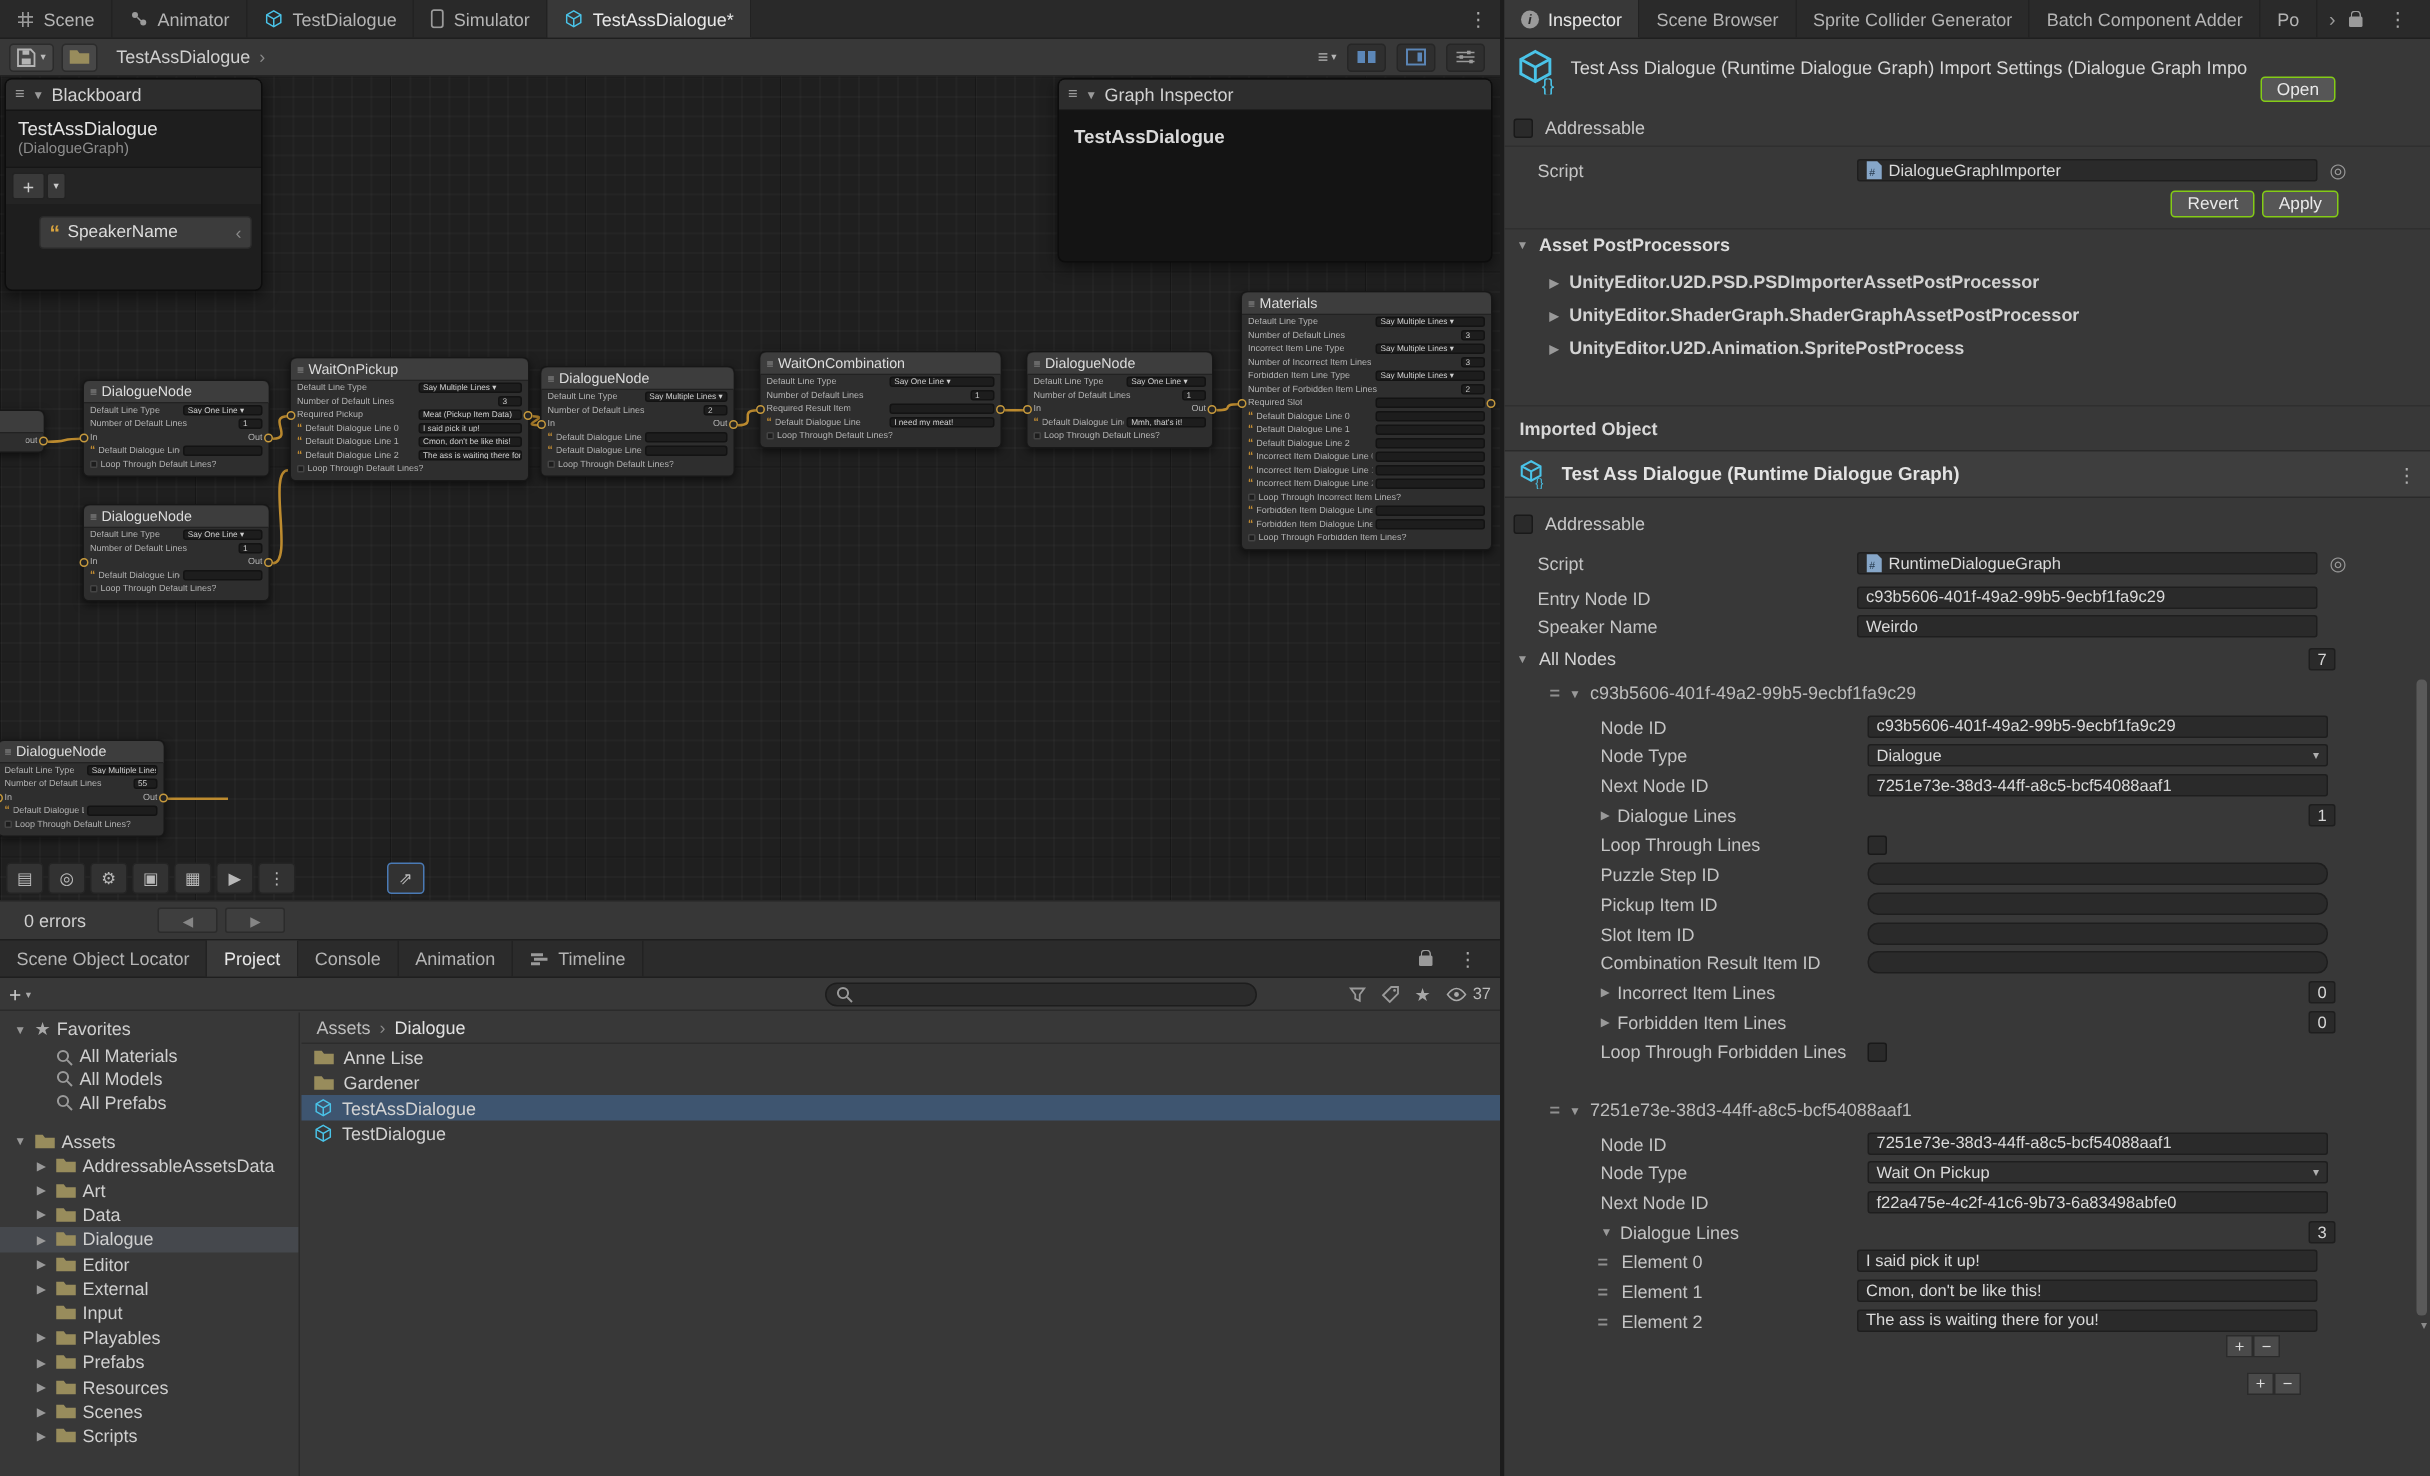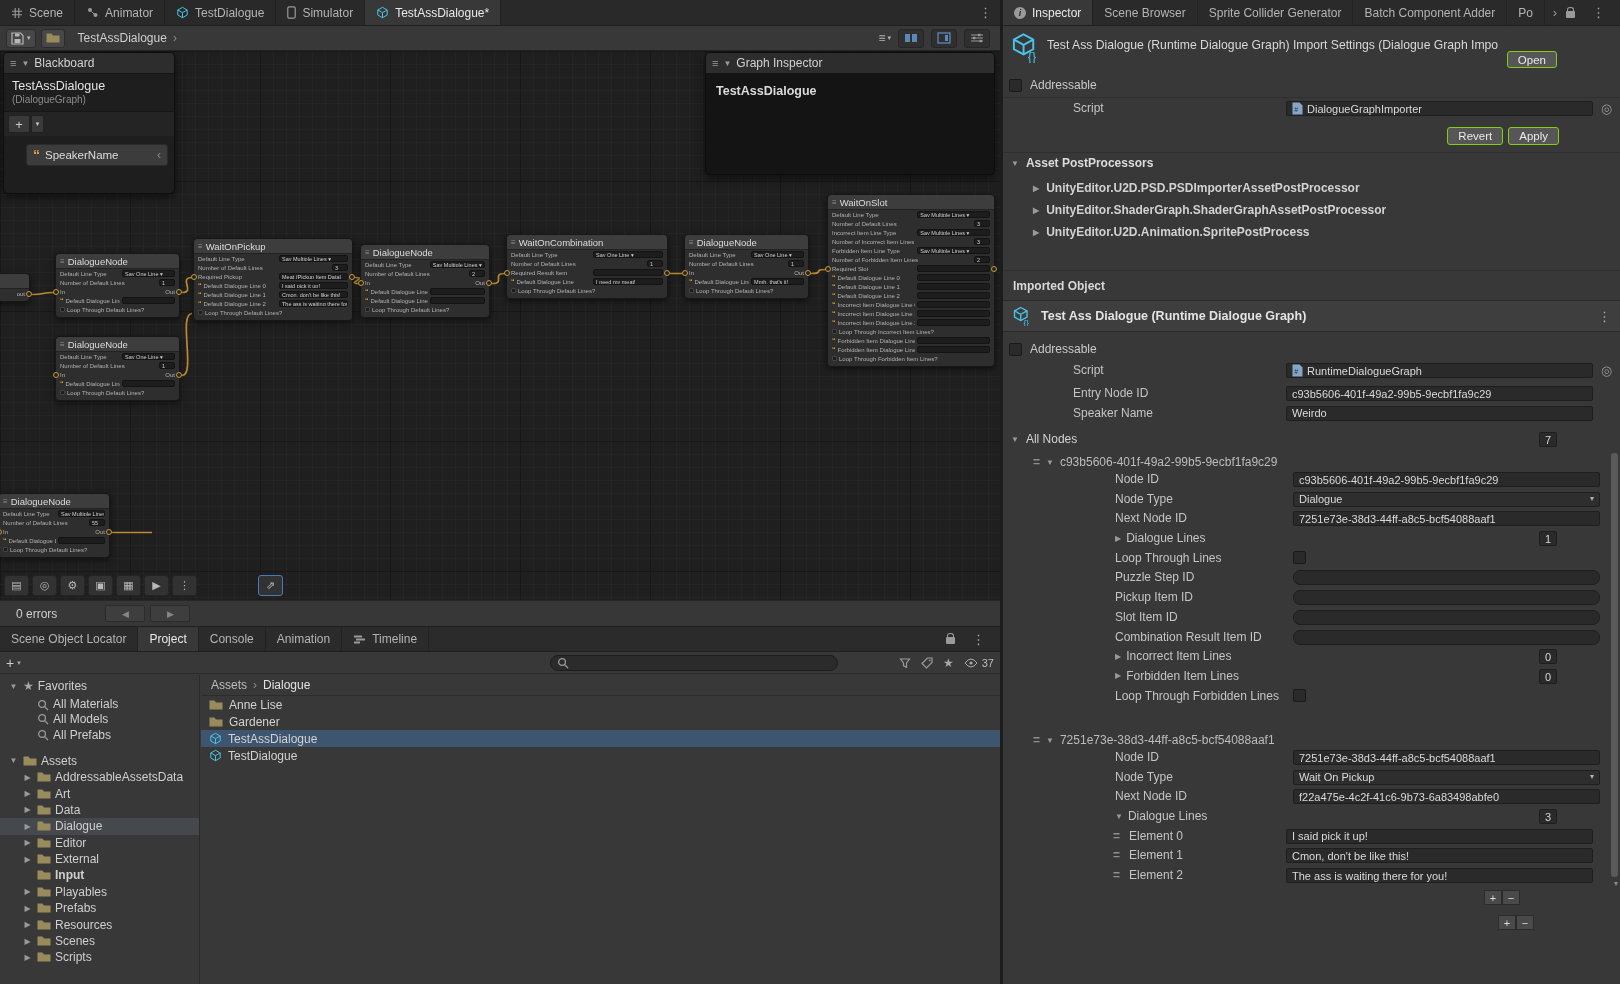--- a/index.html
+++ b/index.html
@@ -113,21 +113,21 @@
   
   #inspector{position:absolute;left:1003px;top:0;width:617px;height:984px;background:#383838;overflow:hidden;}
   #insp-tabbar{position:absolute;top:0;left:0;right:0;height:26px;background:#2a2a2a;display:flex;border-bottom:1px solid #1f1f1f;}
   #insp-header{position:absolute;top:26px;left:0;right:0;height:48px;}
   .hicon{position:absolute;left:7px;top:6px;}
   .insp-title{position:absolute;left:44px;top:12px;right:2px;font-size:12.2px;color:#d8d8d8;white-space:nowrap;overflow:hidden;}
   .btn{background:#565656;border:1px solid #84cc16;border-radius:3px;color:#e9e9e9;font-size:11.5px;height:18px;display:flex;align-items:center;justify-content:center;padding:0 10px;}
   .open-btn{position:absolute;right:63px;top:25px;height:17px;}
   .addr-row{position:absolute;left:0;right:0;height:20px;display:flex;align-items:center;gap:8px;padding-left:6px;color:#c8c8c8;}
   .hsep{position:absolute;left:0;right:0;height:1px;background:#2f2f2f;}
-  .prow{display:flex;align-items:flex-start;height:19.7px;font-size:12px;color:#c4c4c4;position:relative;margin-left:48px;}
+  .prow{display:flex;align-items:flex-end;height:19.7px;font-size:12px;color:#c4c4c4;position:relative;}
   .prow.abs{position:absolute;left:0;right:0;height:20px;}
   .prow.top{padding-left:22px;}
   .prow.top .plabel{width:213px;flex:none;}
   .prow.indent{padding-left:64px;}
   .prow.indent .plabel{width:178px;flex:none;}
   .prow.element{padding-left:62px;}
   .prow.element .plabel{width:157px;flex:none;}
   .ehandle{width:16px;flex:none;color:#8f8f8f;font-weight:bold;}
   .plabel{overflow:hidden;white-space:nowrap;}
   .pfield{width:307px;flex:none;height:15px;background:#2a2a2a;border:1px solid #1e1e1e;border-radius:2px;font-size:11px;line-height:14px;color:#dadada;padding:0 5px;overflow:hidden;white-space:nowrap;display:flex;align-items:center;gap:4px;}
@@ -486,21 +486,21 @@
             <span class="gfield">Mmh, that's it!</span>
           </div>
           <div class="gnode-row">
             <span class="gcheck"></span>
             <span class="glbl">Loop Through Default Lines?</span>
           </div>
         </div>
         <div class="gnode" style="left: 827px; top: 143px; width: 168px;">
           <div class="gnode-title">
             <span class="nham">≡</span>
-            <span>WaitOnSlot</span>
+            <span>Materials</span>
           </div>
           <div class="gnode-row">
             <span class="glbl">Default Line Type</span>
             <span class="gfield">Say Multiple Lines ▾</span>
           </div>
           <div class="gnode-row">
             <span class="glbl">Number of Default Lines</span>
             <span class="gfield num">3</span>
           </div>
           <div class="gnode-row">
@@ -813,21 +813,21 @@
       </div>
       <div class="trow" style="padding-left: 22px;">
         <span class="arrow">▶</span>
         <span class="ico">
           <svg width="14" height="12" viewBox="0 0 14 12">
             <path d="M.5 1.5h5l1.5 2h6.5v7H.5z" fill="#988c5c"></path>
           </svg>
         </span>
         <span>External</span>
       </div>
-      <div class="trow" style="padding-left: 22px; font-weight: bold;">
+      <div class="trow" style="padding-left: 22px;">
         <span class="arrow"></span>
         <span class="ico">
           <svg width="14" height="12" viewBox="0 0 14 12">
             <path d="M.5 1.5h5l1.5 2h6.5v7H.5z" fill="#988c5c"></path>
           </svg>
         </span>
         <span>Input</span>
       </div>
       <div class="trow" style="padding-left: 22px;">
         <span class="arrow">▶</span>

